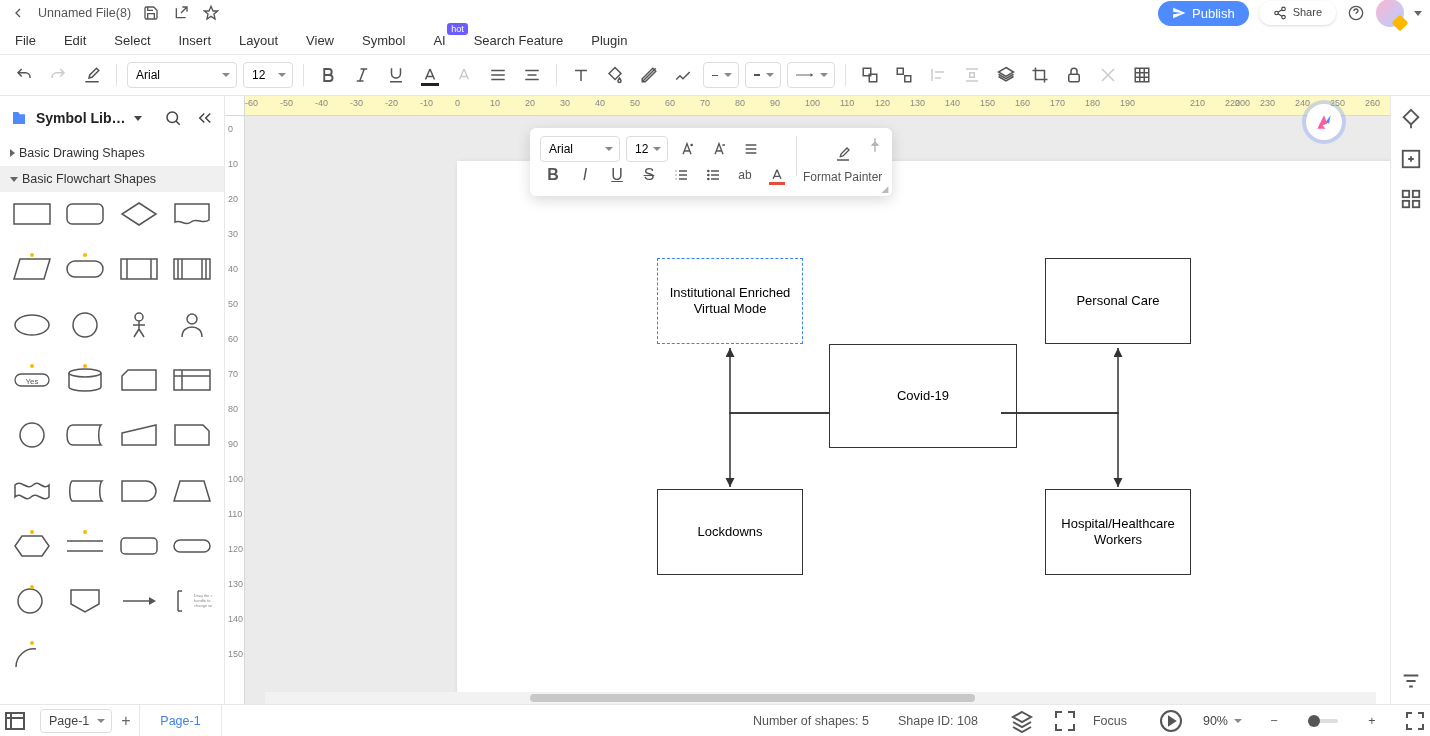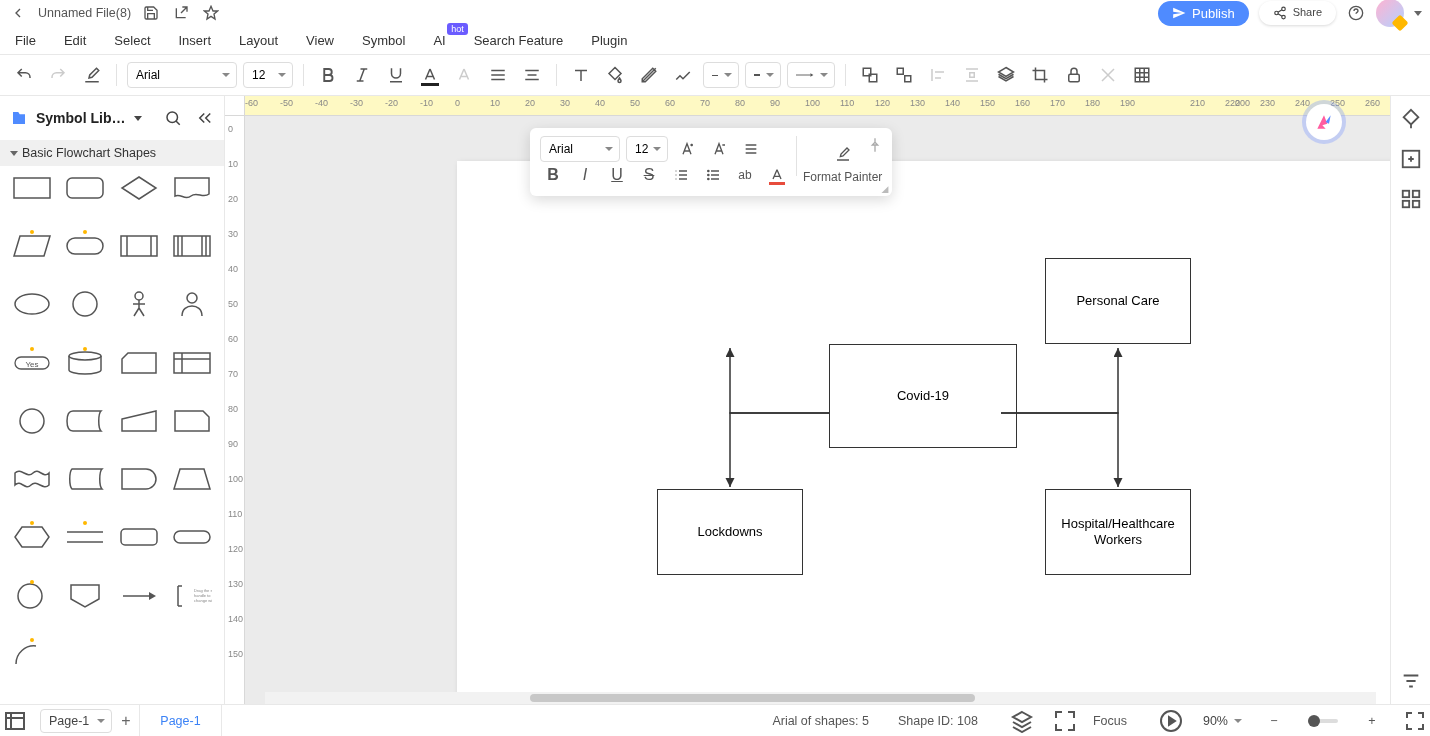--- a/index.html
+++ b/index.html
@@ -341,20 +341,24 @@
       <span class="sidebar-title">Symbol Library</span>
       <span class="chev"></span>
       <span class="act-icon"><svg viewBox="0 0 24 24" fill="none" stroke="currentColor" stroke-width="2">
             <circle cx="11" cy="11" r="7"></circle>
             <path d="M21 21l-5-5"></path>
           </svg></span>
       <span class="act-icon"><svg viewBox="0 0 24 24" fill="none" stroke="currentColor" stroke-width="2">
             <path d="M11 18l-6-6 6-6M19 18l-6-6 6-6"></path>
           </svg></span>
     </div>
+    <div class="lib-group">
+        <span class="tri closed"></span>
+        <span>Basic Drawing Shapes</span>
+      </div>
     <div class="lib-group active">
         <span class="tri open"></span>
         <span>Basic Flowchart Shapes</span>
       </div>
     <div class="shapes-grid">
 
       <div class="shape-cell">
           <svg viewBox="0 0 40 28">
             <rect x="2" y="4" width="36" height="20" fill="none" stroke="#555" stroke-width="1.5"></rect>
           </svg>
@@ -611,20 +615,23 @@
         <span class="ruler-tick" style="top: 428px;">120</span>
         <span class="ruler-tick" style="top: 463px;">130</span>
         <span class="ruler-tick" style="top: 498px;">140</span>
         <span class="ruler-tick" style="top: 533px;">150</span>
       </div>
 
     <div class="canvas-scroll">
       <div class="page-wrap">
         <div class="page">
 
+          <div class="node selected" style="left:200px; top:97px; width:146px; height:86px;">
+              <span>Institutional Enriched Virtual Mode</span>
+            </div>
           <div class="node" style="left:588px; top:97px; width:146px; height:86px;">
               <span>Personal Care</span>
             </div>
           <div class="node" style="left:372px; top:183px; width:188px; height:104px;">
               <span>Covid-19</span>
             </div>
           <div class="node" style="left:200px; top:328px; width:146px; height:86px;">
               <span>Lockdowns</span>
             </div>
           <div class="node" style="left:588px; top:328px; width:146px; height:86px;">
@@ -774,21 +781,21 @@
       </span>
     <div class="page-dd">
         <span>Page-1</span>
       </div>
     <span class="add-page">+</span>
     <div class="page-tab">
         <span>Page-1</span>
       </div>
   </div>
   <div class="spacer"></div>
-  <span class="status"><span>Arial of shapes:</span> <span>5</span></span>
+  <span class="status"><span>Number of shapes:</span> <span>5</span></span>
   <span class="status"><span>Shape ID:</span> <span>108</span></span>
   <span class="bb-btn">
       <svg viewBox="0 0 24 24" fill="none" stroke="currentColor" stroke-width="2">
         <path d="M12 3l9 5-9 5-9-5zM3 13l9 5 9-5M3 18l9 5 9-5"></path>
       </svg>
     </span>
   <span class="bb-btn">
       <svg viewBox="0 0 24 24" fill="none" stroke="currentColor" stroke-width="2">
         <path d="M3 9V3h6M21 9V3h-6M3 15v6h6M21 15v6h-6"></path>
       </svg>

